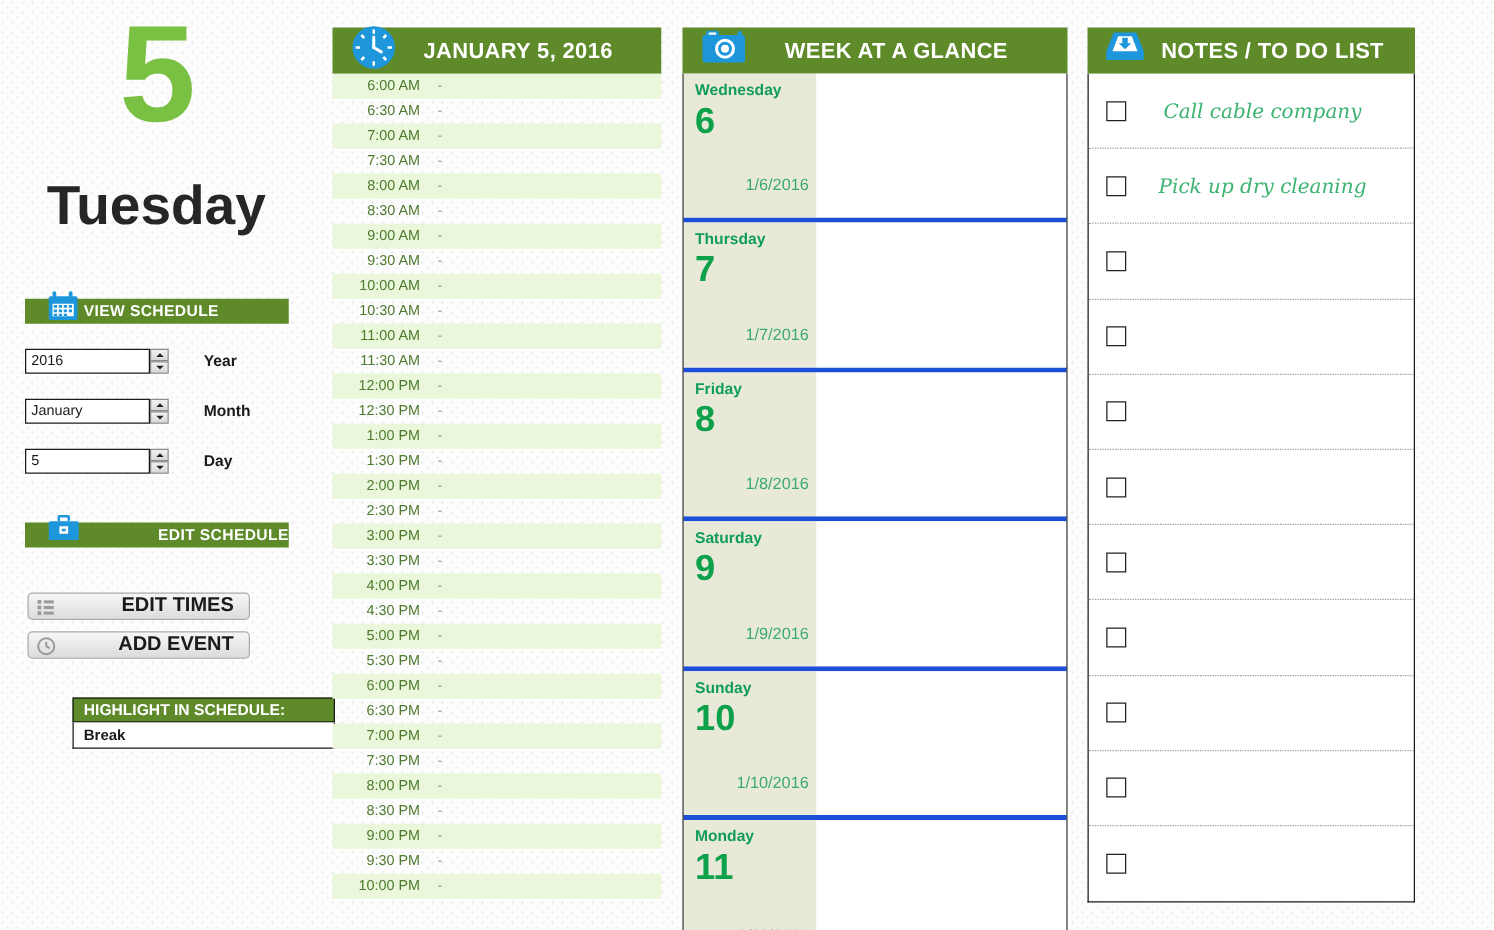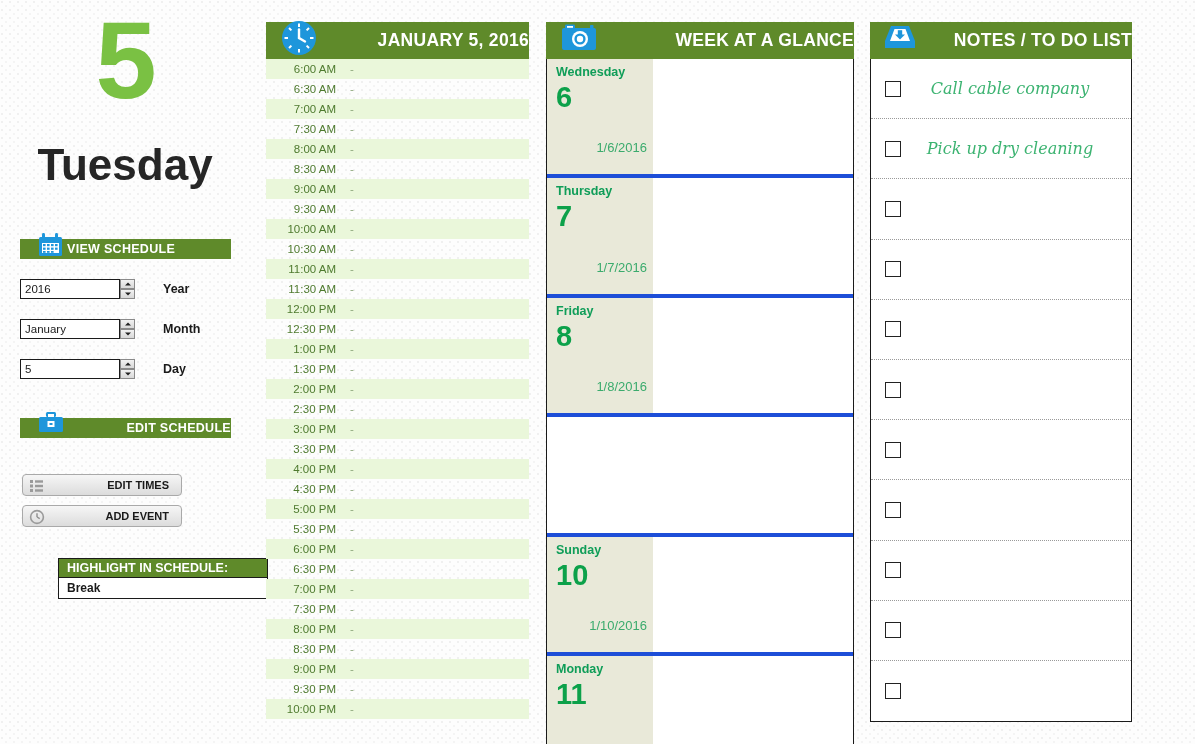--- a/index.html
+++ b/index.html
@@ -79,24 +79,24 @@
     transform:translate(-50%,-50%);
   }
   .spin-btn.up .arr{border-left:3px solid transparent;border-right:3px solid transparent;border-bottom:3.5px solid #222;}
   .spin-btn.down .arr{border-left:3px solid transparent;border-right:3px solid transparent;border-top:3.5px solid #222;}
   .spin-label{
     float:left;margin-left:28px;line-height:20px;
     font-size:12.5px;font-weight:bold;color:#1a1a1a;
   }
 
   .gray-btn{
-    position:absolute;left:22px;width:160px;height:22px;
+    position:absolute;left:22px;width:178px;height:22px;
     border:1px solid #a9a9a9;border-radius:4px;
     background:linear-gradient(#f6f6f6,#dcdcdc);
-    font-size:11px;font-weight:bold;color:#1a1a1a;
+    font-size:16px;font-weight:bold;color:#1a1a1a;
     display:flex;align-items:center;justify-content:flex-end;
     padding-right:12px;box-sizing:border-box;
   }
   .gray-btn .btn-icon{position:absolute;left:6px;top:3px;width:16px;height:16px;}
 
   .highlight-box{position:absolute;left:22px;top:558px;width:210px;padding-left:36px;}
   .highlight-title{
     height:20px;background:#5f8a2a;color:#fff;
     font-size:12.5px;font-weight:bold;
     display:flex;align-items:center;padding-left:8px;
@@ -108,21 +108,21 @@
     border:1px solid #1a1a1a;border-top:none;
     font-size:12px;font-weight:bold;color:#1a1a1a;
     display:flex;align-items:center;padding-left:8px;
     box-sizing:border-box;
   }
 
   
   .panel-head{
     position:absolute;height:37px;background:#5f8a2a;
     color:#ffffff;display:flex;align-items:center;
-    justify-content:flex-end;
+    justify-content:center;
     font-size:17.5px;font-weight:bold;letter-spacing:.3px;
   }
   .panel-head .head-icon{position:absolute;left:12px;top:-5px;width:42px;height:42px;}
   .panel-head .head-text{padding-left:34px;}
 
   
   .schedule{position:absolute;left:266px;top:22px;width:263px;height:700px;}
   .schedule .panel-head{left:0;top:0;width:263px;}
   .sched-body{position:absolute;left:0;top:37px;width:263px;}
   .sched-row{
@@ -490,20 +490,25 @@
         </div>
         <div class="week-row">
           <div class="week-left">
             <div class="week-dayname">Friday</div>
             <div class="week-daynum">8</div>
             <div class="week-date">1/8/2016</div>
           </div>
           <div class="week-right"></div>
         </div>
         <div class="week-row">
+          <div class="week-left">
+            <div class="week-dayname">Saturday</div>
+            <div class="week-daynum">9</div>
+            <div class="week-date">1/9/2016</div>
+          </div>
           <div class="week-right"></div>
         </div>
         <div class="week-row">
           <div class="week-left">
             <div class="week-dayname">Sunday</div>
             <div class="week-daynum">10</div>
             <div class="week-date">1/10/2016</div>
           </div>
           <div class="week-right"></div>
         </div>

